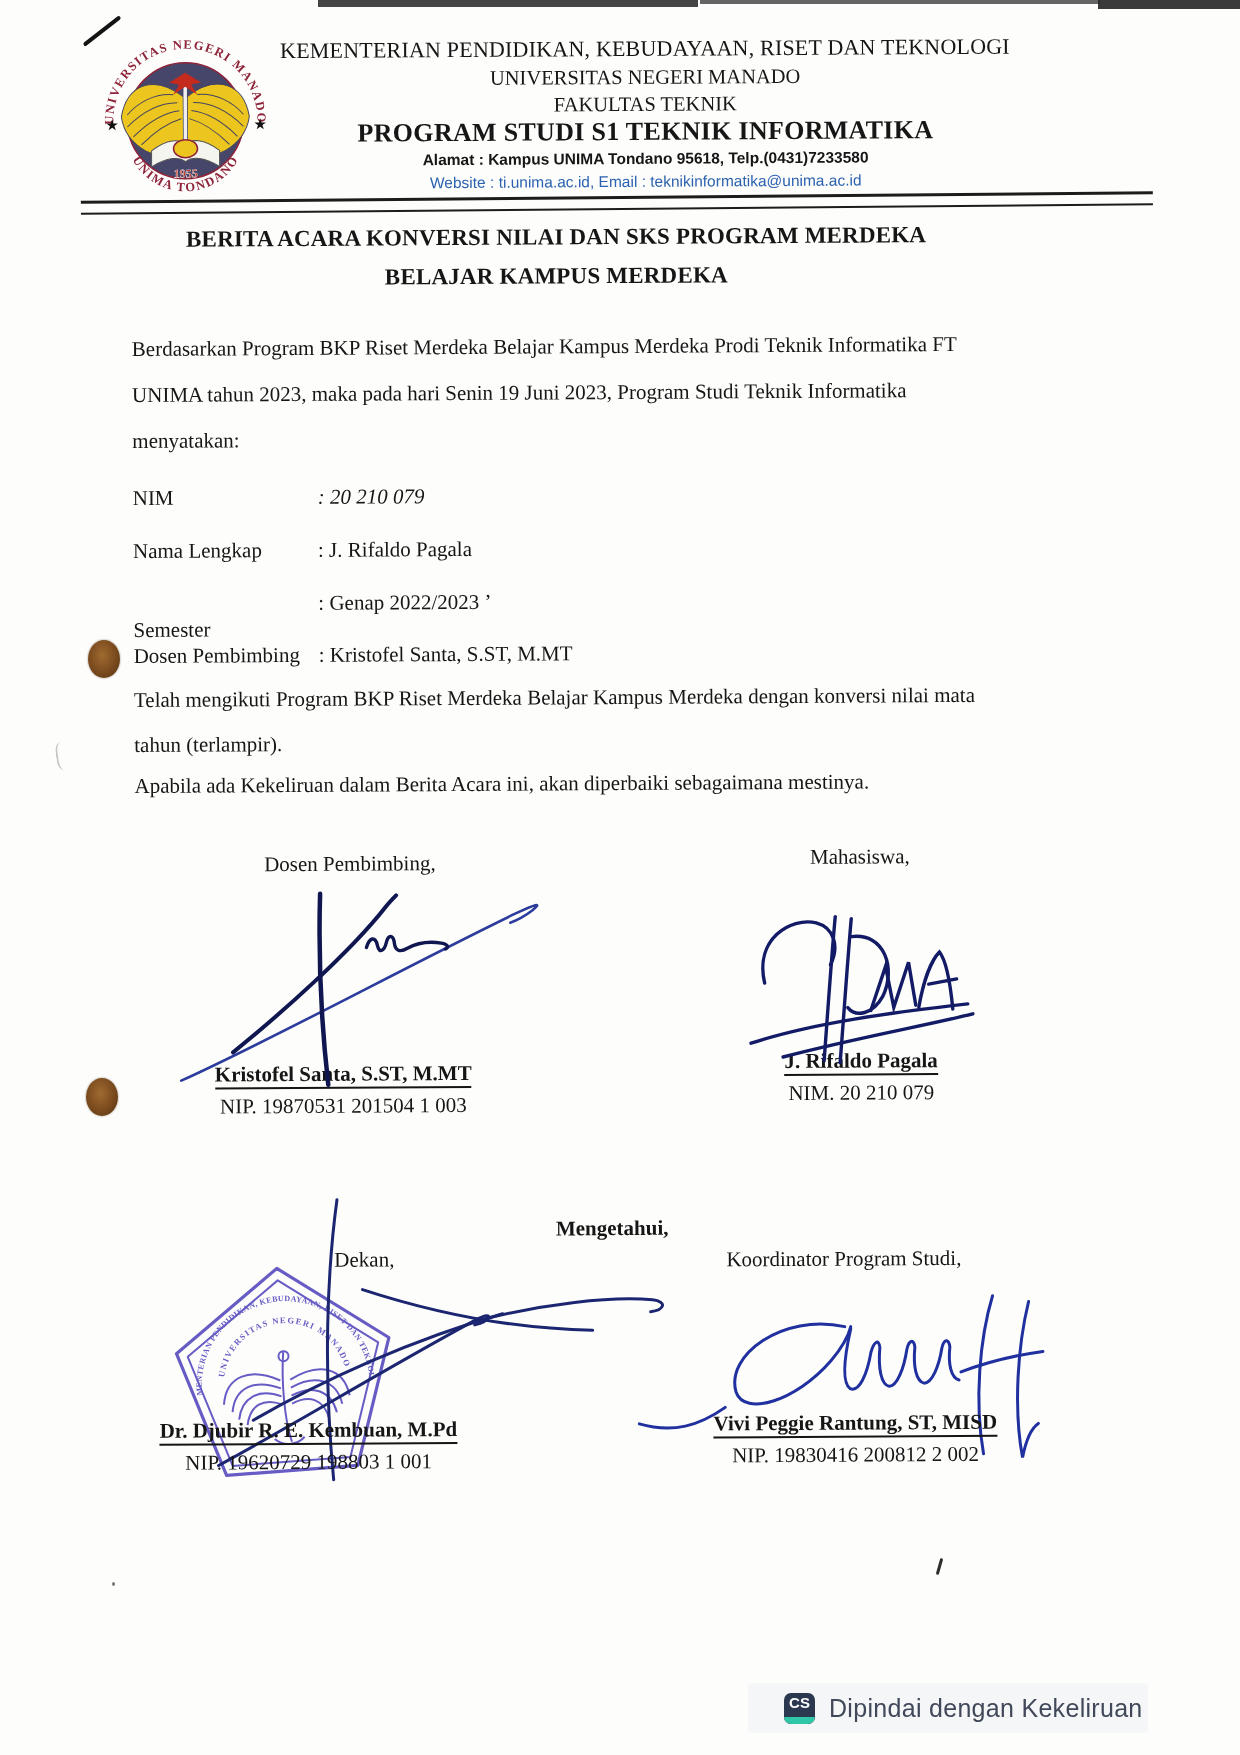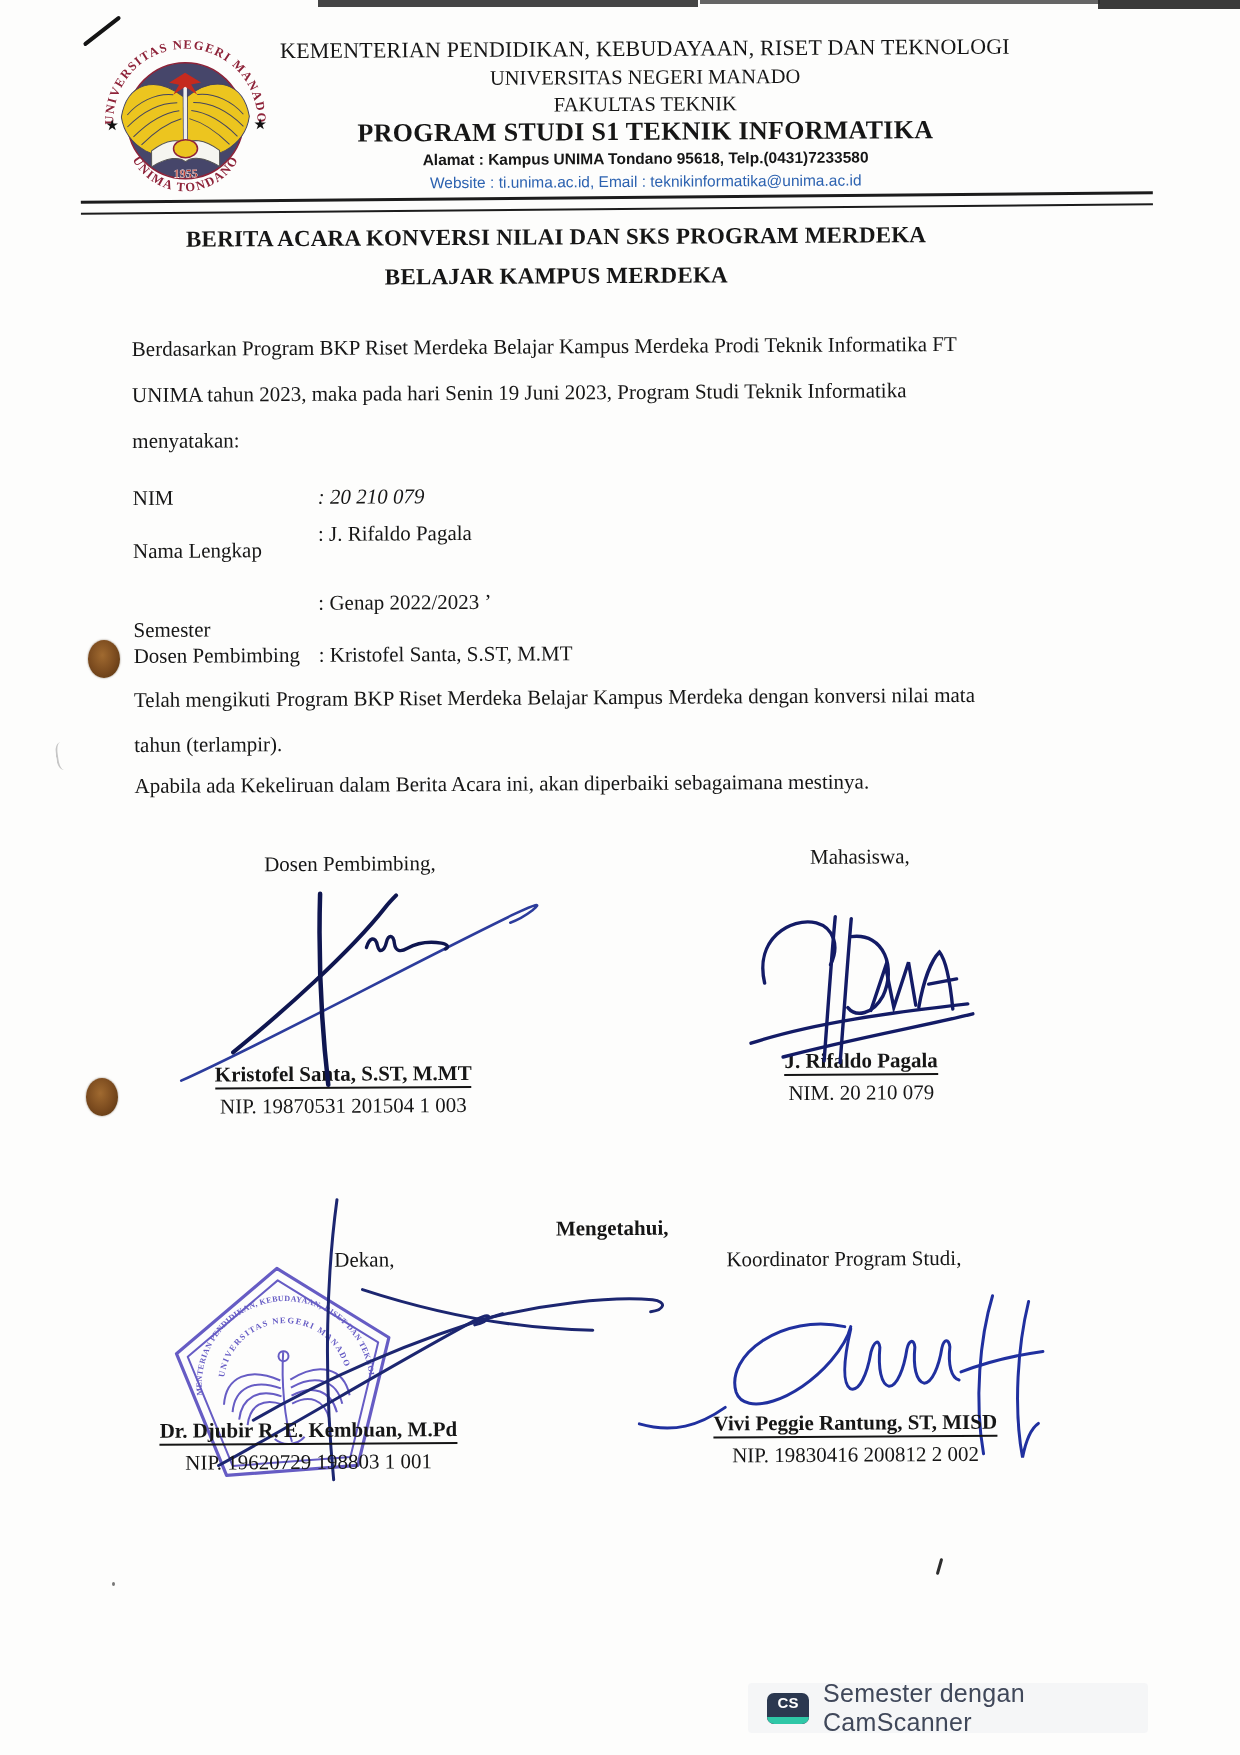--- a/index.html
+++ b/index.html
@@ -28,21 +28,21 @@
   
   .role{font-size:21px;}
   .sigword{font-weight:bold;font-size:21px;border-bottom:2.5px solid #151515;padding-bottom:1px;}
   .idline{font-size:21px;}
   .center{text-align:center;}
   
   .smudge{background:#262626;filter:blur(.6px);}
   .browndot{border-radius:50%;background:radial-gradient(ellipse at 45% 40%, #a06a30 0%, #7a4a1e 55%, #51310f 100%);box-shadow:0 0 2px rgba(60,35,8,.6);}
   
   #scanbar{left:748px;top:1683px;width:400px;height:50px;background:#f5f6f7;border-radius:4px;display:flex;align-items:center;font-family:"Liberation Sans",sans-serif;}
-  #csicon{width:42px;height:31px;margin-left:19px;border-radius:7px;background:#2b3850;position:relative;overflow:hidden;flex:none;}
+  #csicon{width:31px;height:31px;margin-left:36px;border-radius:7px;background:#2b3850;position:relative;overflow:hidden;flex:none;}
   #csicon .cs-txt{position:absolute;top:1px;left:0;right:0;text-align:center;color:#fff;font-weight:bold;font-size:15px;font-family:"Liberation Sans",sans-serif;}
   #csicon .cs-teal{position:absolute;left:0;right:0;bottom:0;height:7px;background:#2fc7a7;border-radius:0 0 7px 7px;}
   #scanbar .scan-text{margin-left:14px;font-size:25px;color:#40485a;letter-spacing:.3px;}
   svg{position:absolute;overflow:visible;}
   svg text{font-family:"Liberation Serif",serif;}
 </style>
 </head>
 <body>
 
 <div id="page">
@@ -101,21 +101,21 @@
     <div class="abs title nowrap" style="top:224px;">BERITA ACARA KONVERSI NILAI DAN SKS PROGRAM MERDEKA</div>
     <div class="abs title nowrap" style="top:263px;">BELAJAR KAMPUS MERDEKA</div>
 
     <div class="abs bodyline nowrap" style="top:334px;">Berdasarkan Program BKP Riset Merdeka Belajar Kampus Merdeka Prodi Teknik Informatika FT</div>
     <div class="abs bodyline nowrap" style="top:380px;">UNIMA tahun 2023, maka pada hari Senin 19 Juni 2023, Program Studi Teknik Informatika</div>
     <div class="abs bodyline nowrap" style="top:426px;">menyatakan:</div>
 
     <div class="abs flabel nowrap" style="top:483px;">NIM</div>
     <div class="abs fvalue nowrap" style="top:483px;font-style:italic;">: 20 210 079</div>
     <div class="abs flabel nowrap" style="top:536px;">Nama Lengkap</div>
-    <div class="abs fvalue nowrap" style="top:520px;">: J. Rifaldo Pagala</div>
+    <div class="abs fvalue nowrap" style="top:536px;">: J. Rifaldo Pagala</div>
     <div class="abs flabel nowrap" style="top:615px;">Semester</div>
     <div class="abs fvalue nowrap" style="top:589px;">: Genap 2022/2023 ’</div>
     <div class="abs flabel nowrap" style="top:641px;">Dosen Pembimbing</div>
     <div class="abs fvalue nowrap" style="top:641px;">: Kristofel Santa, S.ST, M.MT</div>
 
     <div class="abs bodyline nowrap" style="top:685px;">Telah mengikuti Program BKP Riset Merdeka Belajar Kampus Merdeka dengan konversi nilai mata</div>
     <div class="abs bodyline nowrap" style="top:730px;">tahun (terlampir).</div>
     <div class="abs bodyline nowrap" style="top:771px;">Apabila ada Kekeliruan dalam Berita Acara ini, akan diperbaiki sebagaimana mestinya.</div>
 
     <div class="abs role center" style="left:255px;top:850px;width:190px;">Dosen Pembimbing,</div>
@@ -210,16 +210,16 @@
     </div>
     <div class="abs center idline" style="left:672px;top:1444px;width:360px;z-index:4;">NIP. 19830416 200812 2 002</div>
 
   </div>
 
   <div id="scanbar" class="abs">
     <div id="csicon">
       <div class="cs-txt">CS</div>
       <div class="cs-teal"></div>
     </div>
-    <div class="scan-text">Semester dengan CamScanner</div>
+    <div class="scan-text">Dipindai dengan Kekeliruan</div>
   </div>
 
 </div>
 
 </body></html>

